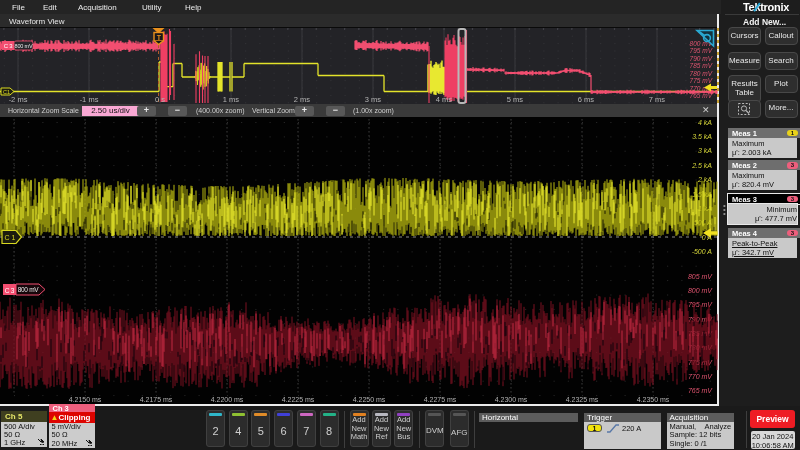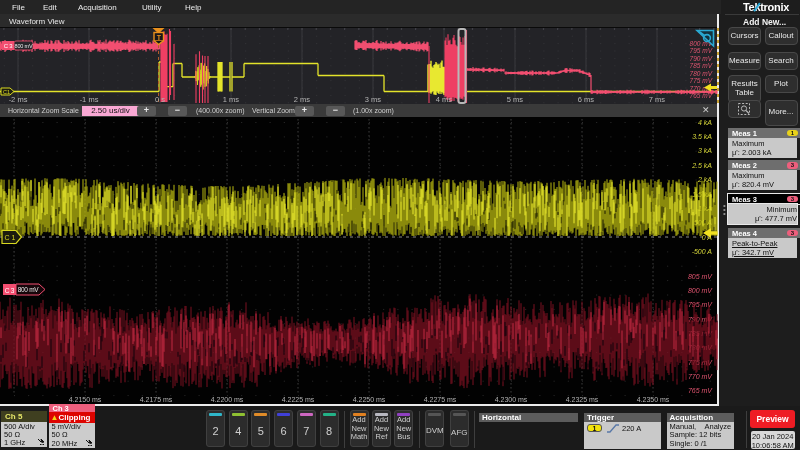--- a/index.html
+++ b/index.html
@@ -12,21 +12,21 @@
 .zbtn{position:absolute;top:1.5px;width:19px;height:10px;background:#585858;border-radius:2px;color:#e8e8e8;text-align:center;line-height:9px;font-size:9px;font-weight:bold}
 #sidebar{left:721px;top:0;width:79px;height:406px;background:#1d1d1d}
 .sbtn{position:absolute;background:#2e2e2e;border:1px solid #484848;border-radius:4px;color:#e8e8e8;font-size:8px;text-align:center;display:flex;align-items:center;justify-content:center;line-height:1.1}
 .meas-h{position:absolute;left:7px;width:73px;height:10px;background:#6e6e6e;color:#fff;font-size:7.5px;font-weight:bold;padding:1px 0 0 4px}
 .meas-b{position:absolute;left:7px;width:69px;height:20px;background:#c9c9c9;color:#111;font-size:7.5px;padding:1px 0 0 4px;line-height:1.22}
 .badge{position:absolute;right:3px;top:2px;width:11px;height:6.5px;border-radius:3px;color:#111;font-size:6px;font-weight:bold;text-align:center;line-height:6.5px}
 #bottombar{left:0;top:406px;width:800px;height:44px;background:#1a1a1a}
 .chbtn{position:absolute;top:4px;width:19px;height:37px;background:#2c2c2c;border:1px solid #404040;border-radius:3px;color:#cfcfcf;text-align:center}
 .chbar{position:absolute;left:2px;top:2px;width:13px;height:2.5px;border-radius:1px}
 .vdiv{position:absolute;top:5px;width:1px;height:37px;background:#3e3e3e}
-.panel-h{background:#5c5c5c;color:#fff;font-size:8px;font-weight:bold;height:9px;padding:0 0 0 3px;line-height:9px}
+.panel-h{background:#5c5c5c;color:#fff;font-size:8px;font-weight:normal;height:9px;padding:0 0 0 3px;line-height:9px}
 .panel-b{background:#c9c9c9;color:#111;font-size:7.5px}
 </style></head><body>
 <div id="root">
     <div class="abs" id="menubar">
       <span style="left:12px">File</span>
       <span style="left:43px">Edit</span>
       <span style="left:78px">Acquisition</span>
       <span style="left:142px">Utility</span>
       <span style="left:185px">Help</span>
     </div>
@@ -162,21 +162,21 @@
       <div class="sbtn" style="left:43.5px;top:52px;width:33px;height:18px">Search</div>
       <div class="sbtn" style="left:7px;top:75px;width:33px;height:28px">Results<br>Table</div>
       <div class="sbtn" style="left:43.5px;top:75px;width:33px;height:18px">Plot</div>
       <div class="sbtn" style="left:7px;top:99.5px;width:33px;height:18px">
         <svg width="15" height="14">
           <rect x="1.5" y="1.5" width="11" height="11" fill="none" stroke="#b8b8b8" stroke-width="1" stroke-dasharray="2 1.6"></rect>
           <circle cx="7" cy="6.5" r="2.6" fill="none" stroke="#b8b8b8" stroke-width="1"></circle>
           <line x1="9" y1="8.5" x2="12" y2="11.5" stroke="#b8b8b8" stroke-width="1.2"></line>
         </svg>
       </div>
-      <div class="sbtn" style="left:43.5px;top:99.5px;width:33px;height:26px">More...</div>
+      <div class="sbtn" style="left:43.5px;top:99.5px;width:33px;height:18px">More...</div>
       <div class="meas-h" style="top:127.5px;background:#6e6e6e;">Meas 1<span class="badge" style="background:#e8d21a">1</span></div>
       <div class="meas-b" style="top:137.5px;">Maximum<br>μ': 2.003 kA</div>
       <div class="meas-h" style="top:160px;background:#6e6e6e;">Meas 2<span class="badge" style="background:#ee5f7d">3</span></div>
       <div class="meas-b" style="top:170px;">Maximum<br>μ': 820.4 mV</div>
       <div class="meas-h" style="top:193.5px;background:#000000;outline:1px solid #e8e8e8;">Meas 3<span class="badge" style="background:#ee5f7d">3</span></div>
       <div class="meas-b" style="top:203.5px;outline:1px solid #e8e8e8;text-align:right;">Minimum<br>μ': 477.7 mV</div>
       <div class="meas-h" style="top:227.5px;background:#6e6e6e;">Meas 4<span class="badge" style="background:#ee5f7d">3</span></div>
       <div class="meas-b" style="top:237.5px;text-decoration:underline;">Peak-to-Peak<br>μ': 342.7 mV</div>
       <div style="position:absolute;left:2px;top:204px;color:#909090;font-size:8px;line-height:4px">•<br>•<br>•</div>
     </div>

